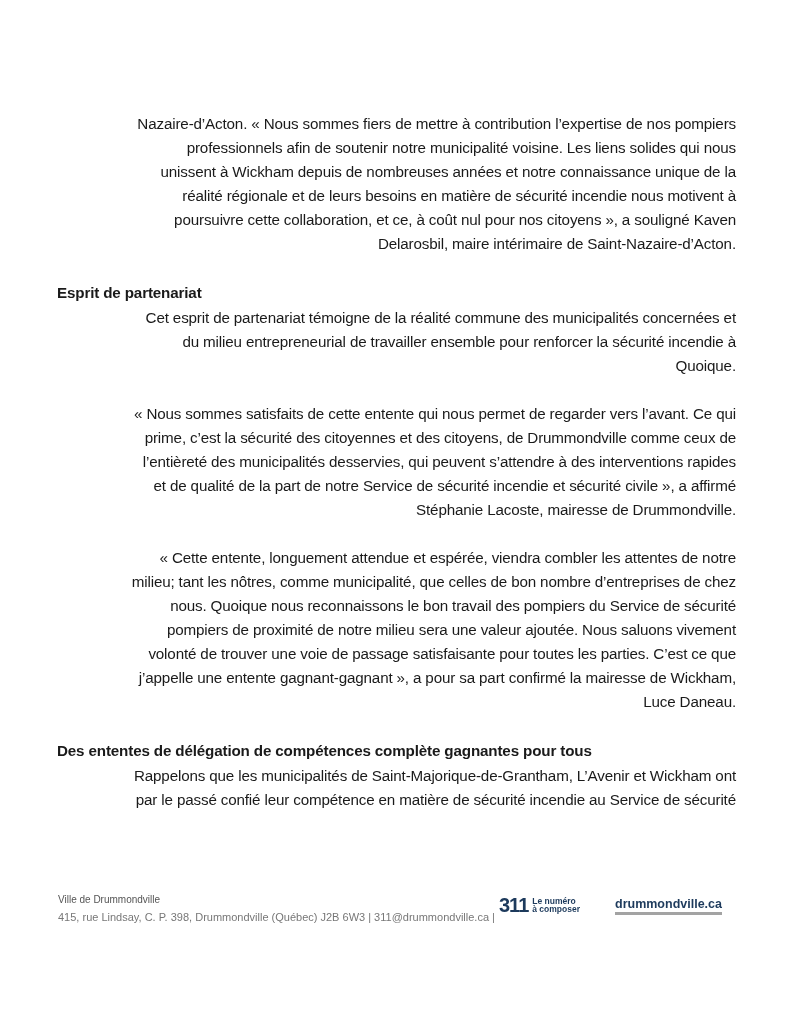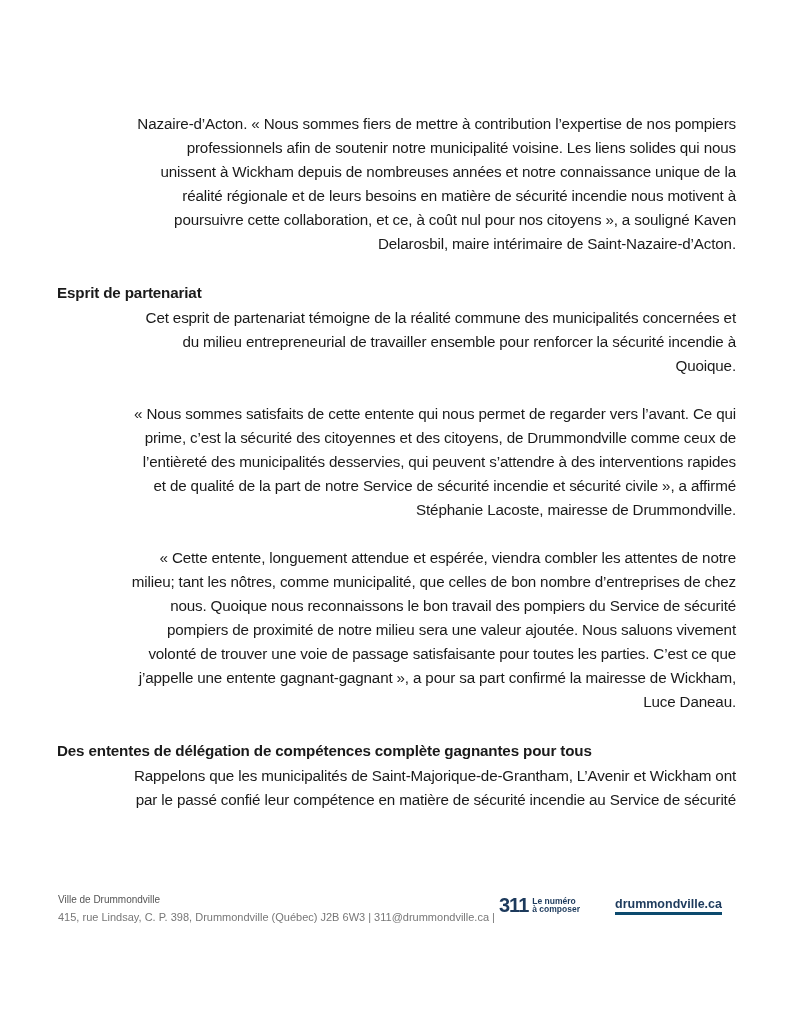--- a/index.html
+++ b/index.html
@@ -9,21 +9,21 @@
   .para { font-size: 15.2px; line-height: 24px; margin: 0; letter-spacing: -0.15px; text-align: right; }
   .para .line { display: block; white-space: nowrap; }
   .gap { height: 24px; }
   .heading { font-size: 15.2px; line-height: 24px; font-weight: bold; margin: 1px; letter-spacing: -0.15px; }
   .footer { position: absolute; left: 58px; top: 893px; width: 670px; height: 30px; }
   .footer-org { position: absolute; left: 0; top: 0; font-size: 10px; color: #555; line-height: 13px; white-space: nowrap; }
   .footer-addr { position: absolute; left: 0; top: 18px; font-size: 11px; color: #777; line-height: 13px; white-space: nowrap; }
   .logo311 { position: absolute; left: 441px; top: 2px; display: flex; align-items: center; }
   .logo311 .num { font-size: 20px; font-weight: bold; color: #1d3a5c; letter-spacing: -1px; line-height: 20px; text-align: right; }
   .logo311 .txt { margin-left: 4px; font-size: 8.5px; line-height: 8.5px; color: #1d3a5c; font-weight: bold; }
-  .site { position: absolute; left: 557px; top: 4px; font-size: 12.5px; font-weight: bold; color: #1d3a5c; border-bottom: 3px solid #0c4a6e; line-height: 14px; padding-bottom: 1px; white-space: nowrap; }
+  .site { position: absolute; left: 557px; top: 4px; font-size: 12.5px; font-weight: bold; color: #1d3a5c; border-bottom: 3px solid #a3a3a3; line-height: 14px; padding-bottom: 1px; white-space: nowrap; }
 </style>
 </head>
 <body>
 
 <div class="page">
   <p class="para">
     <span class="line">Nazaire-d’Acton. « Nous sommes fiers de mettre à contribution l’expertise de nos pompiers</span>
     <span class="line">professionnels afin de soutenir notre municipalité voisine. Les liens solides qui nous</span>
     <span class="line">unissent à Wickham depuis de nombreuses années et notre connaissance unique de la</span>
     <span class="line">réalité régionale et de leurs besoins en matière de sécurité incendie nous motivent à</span>

